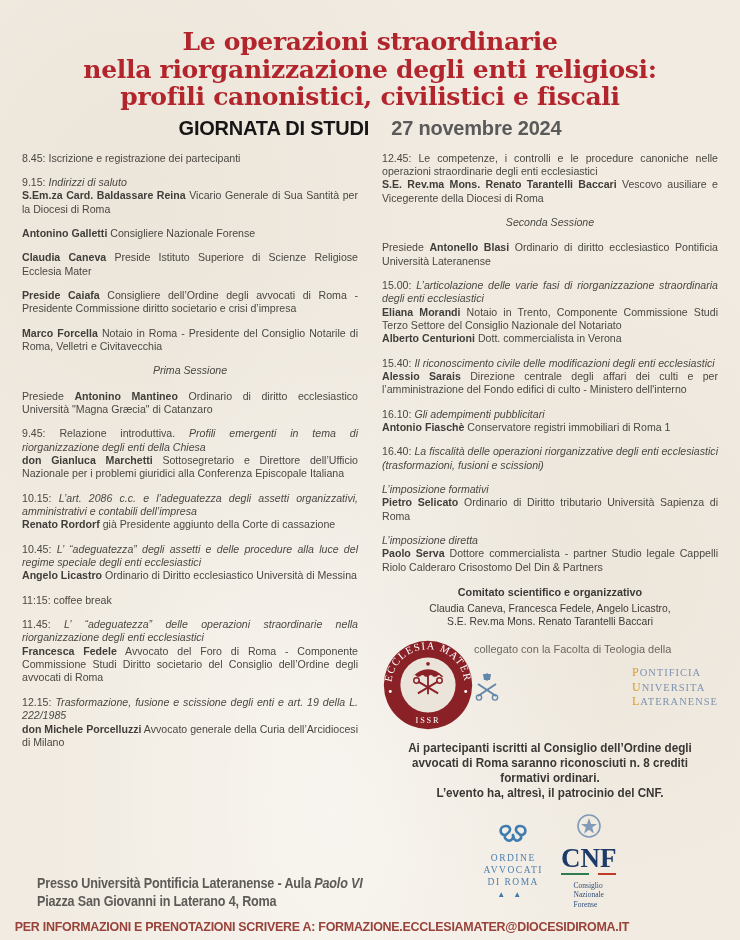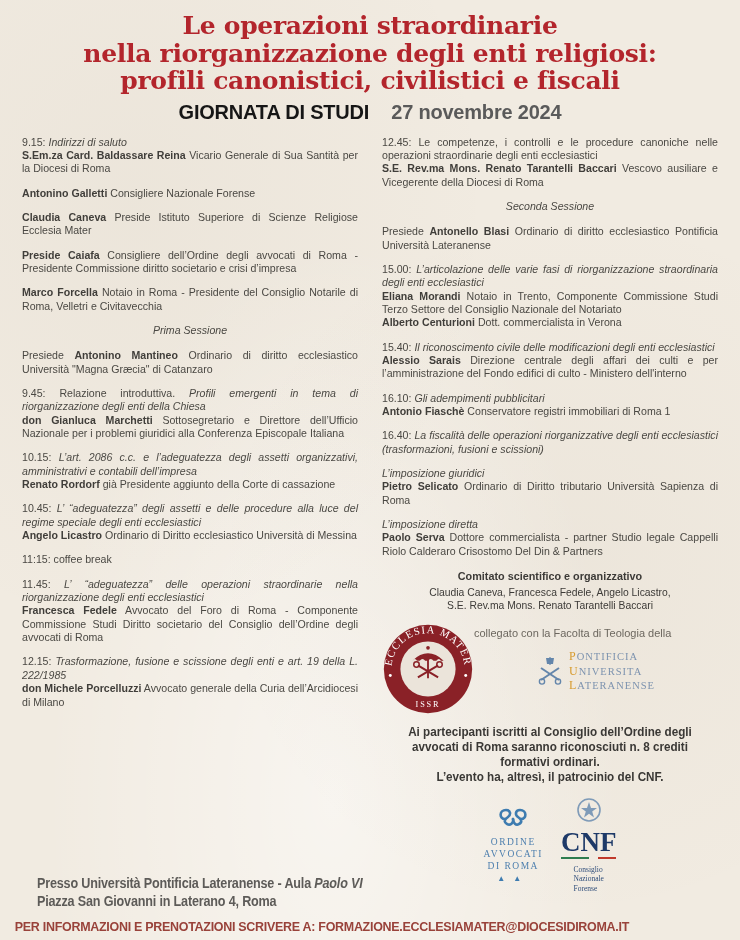--- a/index.html
+++ b/index.html
@@ -8,21 +8,21 @@
     width:740px;height:940px;
     background:
       radial-gradient(ellipse at 18% 22%, rgba(120,100,70,0.045), transparent 42%),
       radial-gradient(ellipse at 78% 60%, rgba(120,100,70,0.04), transparent 45%),
       radial-gradient(ellipse at 45% 85%, rgba(255,255,255,0.5), transparent 50%),
       #f1ebe1;
     overflow:hidden;
     font-family:"Liberation Sans", sans-serif;
   }
   
-  .header{padding-top:12px;text-align:center;}
+  .header{padding-top:28px;text-align:center;}
   .main-title{
     margin:0;
     font-family:"DejaVu Serif", serif;
     font-weight:700;
     font-size:25px;
     line-height:1.1;
     color:#b3252c;
     white-space:pre-line;
     letter-spacing:-0.3px;
   }
@@ -36,21 +36,21 @@
   .session-title{text-align:center;font-style:italic;margin:2px 0 12px;}
   .b{font-weight:700;color:#403e3a;}
   .i{font-style:italic;}
   
   .committee{text-align:center;margin-top:4px;color:#3c3a37;}
   .committee-title{font-weight:700;font-size:11.5px;display:block;transform:scaleX(.94);transform-origin:center;}
   .committee-members{font-size:11px;white-space:pre-line;display:block;transform:scaleX(.94);transform-origin:center;line-height:1.25;margin-top:2px;}
   .affil-row{display:flex;align-items:flex-start;margin-top:10px;}
   .affil-right{flex:1;padding-top:4px;}
   .affil-text{font-size:11px;color:#6c675f;text-align:left;display:block;}
-  .pul-logo{display:flex;align-items:center;justify-content:center;margin-top:8px;gap:6px;}
+  .pul-logo{display:flex;align-items:center;justify-content:space-between;margin-top:8px;gap:6px;}
   .pul-lines{font-family:"Liberation Serif", serif;font-size:10.5px;letter-spacing:1px;color:#7d93af;line-height:1.2;}
   .pul-lines .initial{color:#d79b2e;font-size:12px;}
   .notice{
     margin:10px auto 0;width:334px;text-align:center;
     font-weight:700;font-size:12.3px;color:#3a3835;line-height:1.22;
     white-space:pre-line;display:block;transform:scaleX(.95);transform-origin:center;
   }
   .logos-row{display:flex;justify-content:center;align-items:center;gap:18px;margin-top:12px;}
   .ordine-logo{text-align:center;}
   .ordine-text{font-family:"Liberation Serif", serif;font-size:9.5px;letter-spacing:1.5px;color:#4d7fae;white-space:pre-line;line-height:1.25;margin-top:2px;}
@@ -83,20 +83,21 @@
     <h1 class="main-title">Le operazioni straordinarie
 nella riorganizzazione degli enti religiosi:
 profili canonistici, civilistici e fiscali</h1>
     <div class="sub-header">
       <span class="event-label">GIORNATA DI STUDI</span><span class="event-date">27 novembre 2024</span>
     </div>
   </div>
 
   <div class="columns">
     <div class="col" id="left-col">
+        <div class="entry"><span>8.45: Iscrizione e registrazione dei partecipanti</span></div>
         <div class="entry"><span>9.15: </span><span class="i">Indirizzi di saluto</span><br><span class="b">S.Em.za Card. Baldassare Reina</span><span> Vicario Generale di Sua Santità per la Diocesi di Roma</span></div>
         <div class="entry"><span class="b">Antonino Galletti</span><span> Consigliere Nazionale Forense</span></div>
         <div class="entry"><span class="b">Claudia Caneva</span><span> Preside Istituto Superiore di Scienze Religiose Ecclesia Mater</span></div>
         <div class="entry"><span class="b">Preside Caiafa</span><span> Consigliere dell’Ordine degli avvocati di Roma - Presidente Commissione diritto societario e crisi d’impresa</span></div>
         <div class="entry"><span class="b">Marco Forcella</span><span> Notaio in Roma - Presidente del Consiglio Notarile di Roma, Velletri e Civitavecchia</span></div>
         <div class="session-title"><span class="i">Prima Sessione</span></div>
         <div class="entry"><span>Presiede </span><span class="b">Antonino Mantineo</span><span> Ordinario di diritto ecclesiastico Università "Magna Græcia" di Catanzaro</span></div>
         <div class="entry"><span>9.45: Relazione introduttiva. </span><span class="i">Profili emergenti in tema di riorganizzazione degli enti della Chiesa</span><br><span class="b">don Gianluca Marchetti</span><span> Sottosegretario e Direttore dell’Ufficio Nazionale per i problemi giuridici alla Conferenza Episcopale Italiana</span></div>
         <div class="entry"><span>10.15: </span><span class="i">L’art. 2086 c.c. e l’adeguatezza degli assetti organizzativi, amministrativi e contabili dell’impresa</span><br><span class="b">Renato Rordorf</span><span> già Presidente aggiunto della Corte di cassazione</span></div>
         <div class="entry"><span>10.45: </span><span class="i">L’ “adeguatezza” degli assetti e delle procedure alla luce del regime speciale degli enti ecclesiastici</span><br><span class="b">Angelo Licastro</span><span> Ordinario di Diritto ecclesiastico Università di Messina</span></div>
@@ -107,21 +108,21 @@
 
     <div class="col">
       <div id="right-program">
           <div class="entry"><span>12.45: Le competenze, i controlli e le procedure canoniche nelle operazioni straordinarie degli enti ecclesiastici</span><br><span class="b">S.E. Rev.ma Mons. Renato Tarantelli Baccari</span><span> Vescovo ausiliare e Vicegerente della Diocesi di Roma</span></div>
           <div class="session-title"><span class="i">Seconda Sessione</span></div>
           <div class="entry"><span>Presiede </span><span class="b">Antonello Blasi</span><span> Ordinario di diritto ecclesiastico Pontificia Università Lateranense</span></div>
           <div class="entry"><span>15.00: </span><span class="i">L’articolazione delle varie fasi di riorganizzazione straordinaria degli enti ecclesiastici</span><br><span class="b">Eliana Morandi</span><span> Notaio in Trento, Componente Commissione Studi Terzo Settore del Consiglio Nazionale del Notariato</span><br><span class="b">Alberto Centurioni</span><span> Dott. commercialista in Verona</span></div>
           <div class="entry"><span>15.40: </span><span class="i">Il riconoscimento civile delle modificazioni degli enti ecclesiastici</span><br><span class="b">Alessio Sarais</span><span> Direzione centrale degli affari dei culti e per l’amministrazione del Fondo edifici di culto - Ministero dell'interno</span></div>
           <div class="entry"><span>16.10: </span><span class="i">Gli adempimenti pubblicitari</span><br><span class="b">Antonio Fiaschè</span><span> Conservatore registri immobiliari di Roma 1</span></div>
           <div class="entry"><span>16.40: </span><span class="i">La fiscalità delle operazioni riorganizzative degli enti ecclesiastici (trasformazioni, fusioni e scissioni)</span></div>
-          <div class="entry"><span class="i">L’imposizione giuridici</span><br><span class="b">Pietro Selicato</span><span> Ordinario di Diritto tributario Università Sapienza di Roma</span></div>
+          <div class="entry"><span class="i">L’imposizione formativi</span><br><span class="b">Pietro Selicato</span><span> Ordinario di Diritto tributario Università Sapienza di Roma</span></div>
           <div class="entry"><span class="i">L’imposizione diretta</span><br><span class="b">Paolo Serva</span><span> Dottore commercialista - partner Studio legale Cappelli Riolo Calderaro Crisostomo Del Din &amp; Partners</span></div>
         </div>
 
       <div class="committee">
         <span class="committee-title">Comitato scientifico e organizzativo</span>
         <span class="committee-members">Claudia Caneva, Francesca Fedele, Angelo Licastro,
 S.E. Rev.ma Mons. Renato Tarantelli Baccari</span>
       </div>
 
       <div class="affil-row">

